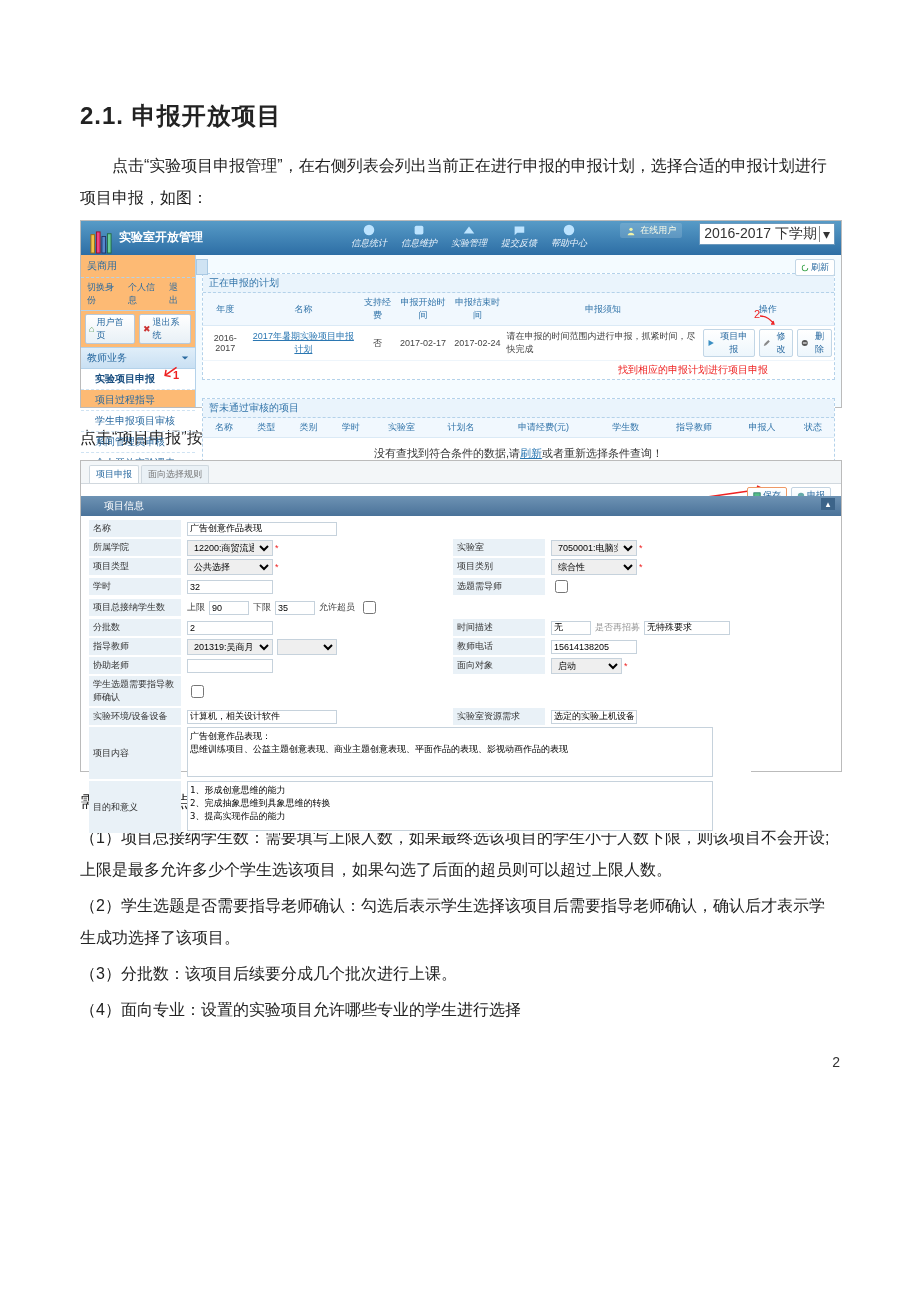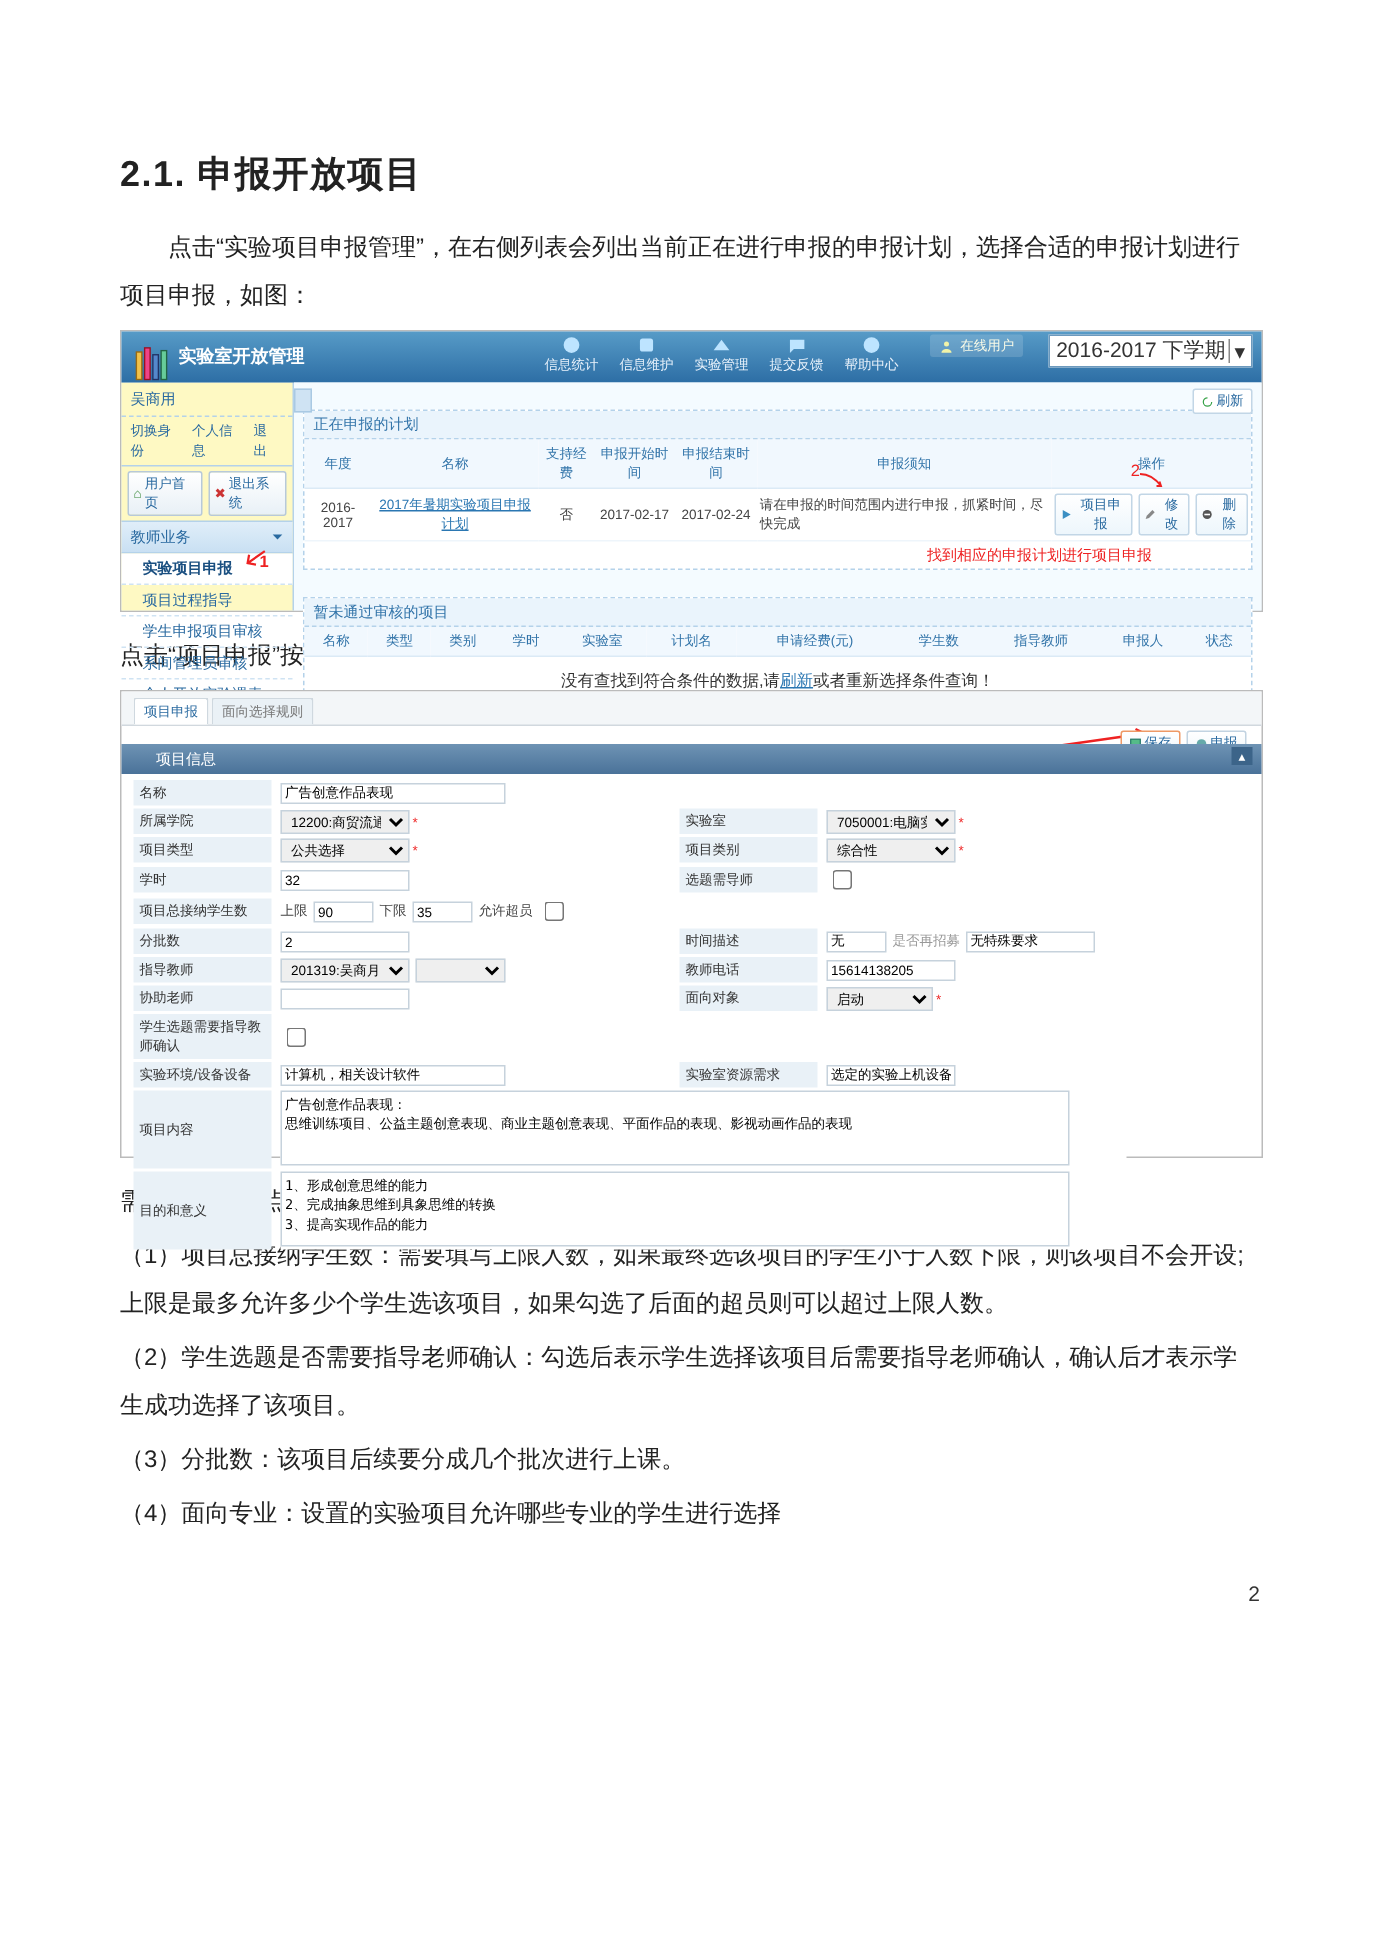--- a/index.html
+++ b/index.html
@@ -9,31 +9,31 @@
   .para.noindent { text-indent: 0; }
   .pagenum { position: absolute; right: 80px; bottom: 40px; font-size: 14px; color: #333; }
 
   
   .shot { width: 760px; border: 1px solid #bbb; margin: 6px 0 14px 0; font-family: SimSun, sans-serif; position: relative; }
   .shot1 { height: 186px; background: #e9f4fc; font-size: 10px; color: #333; }
   .s1-header { height: 34px; background: linear-gradient(#579bc7, #2d6ea5); position: relative; color: #fff; }
   .s1-logo { position: absolute; left: 8px; top: 0; width: 24px; height: 34px; display: flex; align-items: flex-end; justify-content: center; }
   .s1-logo svg { width: 22px; height: 26px; }
   .s1-title { position: absolute; left: 38px; top: 8px; font-size: 12px; font-weight: bold; }
-  .s1-topicons { position: absolute; right: 242px; top: 2px; display: flex; gap: 14px; }
+  .s1-topicons { position: absolute; right: 254px; top: 2px; display: flex; gap: 14px; font-style: italic; }
   .s1-topicons .ic { display: flex; flex-direction: column; align-items: center; font-size: 9px; color: #eaf3fc; }
   .s1-topicons .ic svg { width: 16px; height: 14px; fill: #bde4ff; }
   .s1-userbox { position: absolute; right: 6px; top: 2px; display: flex; flex-direction: row; align-items: flex-start; gap: 2px; }
   .s1-online { background: rgba(255,255,255,0.15); border-radius: 2px; padding: 1px 6px; font-size: 9px; display: flex; align-items: center; gap: 4px; color: #f9fbe8; }
   .s1-online svg { width: 10px; height: 10px; fill: #f1f3a8; }
   .s1-term { background: #fff; color: #333; font-size: 14px; padding: 1px 4px; border: 1px solid #6c99bd; display: flex; align-items: center; gap: 2px; margin-left: 15px; }
   .s1-term span.arr { border-left: 1px solid #888; padding-left: 3px; }
 
   .s1-body { display: flex; height: 152px; }
-  .s1-side { width: 114px; background: #fef9c3; border-right: 1px solid #b4d2ea; display: flex; flex-direction: column; }
+  .s1-side { width: 114px; background: #fdba74; border-right: 1px solid #b4d2ea; display: flex; flex-direction: column; }
   .s1-user { padding: 4px 6px; font-size: 10px; color: #2a6aa0; border-bottom: 1px dashed #b4d2ea; }
   .s1-sidelinks { font-size: 9px; color: #2a6aa0; padding: 3px 6px; border-bottom: 1px solid #b4d2ea; display: flex; gap: 6px; }
   .s1-sidebtns { display: flex; gap: 4px; padding: 3px 4px; border-bottom: 1px solid #b4d2ea; }
   .s1-sidebtns div { border: 1px solid #b7c9da; background: linear-gradient(#fff,#e8f0f6); border-radius: 2px; font-size: 9px; padding: 1px 3px; display: flex; align-items: center; gap: 2px; color: #2a6aa0; }
   .s1-navhead { background: linear-gradient(#e0eef9,#c9e0f3); padding: 3px 6px; font-size: 10px; color: #2a6aa0; border-bottom: 1px solid #b4d2ea; display: flex; justify-content: space-between; align-items: center; }
   .s1-navhead svg { width: 8px; height: 8px; fill: #2a6aa0; }
   .s1-navlist { list-style: none; margin: 0; padding: 0; }
   .s1-navlist li { padding: 3px 0 3px 14px; font-size: 10px; color: #2a6aa0; border-bottom: 1px dashed #cfe3f3; position: relative; }
   .s1-navlist li.active { background: #fff; color: #1a4f80; font-weight: bold; }
   .s1-annot1 { position: absolute; color: #e22; font-size: 11px; left: 92px; top: 0px; }

